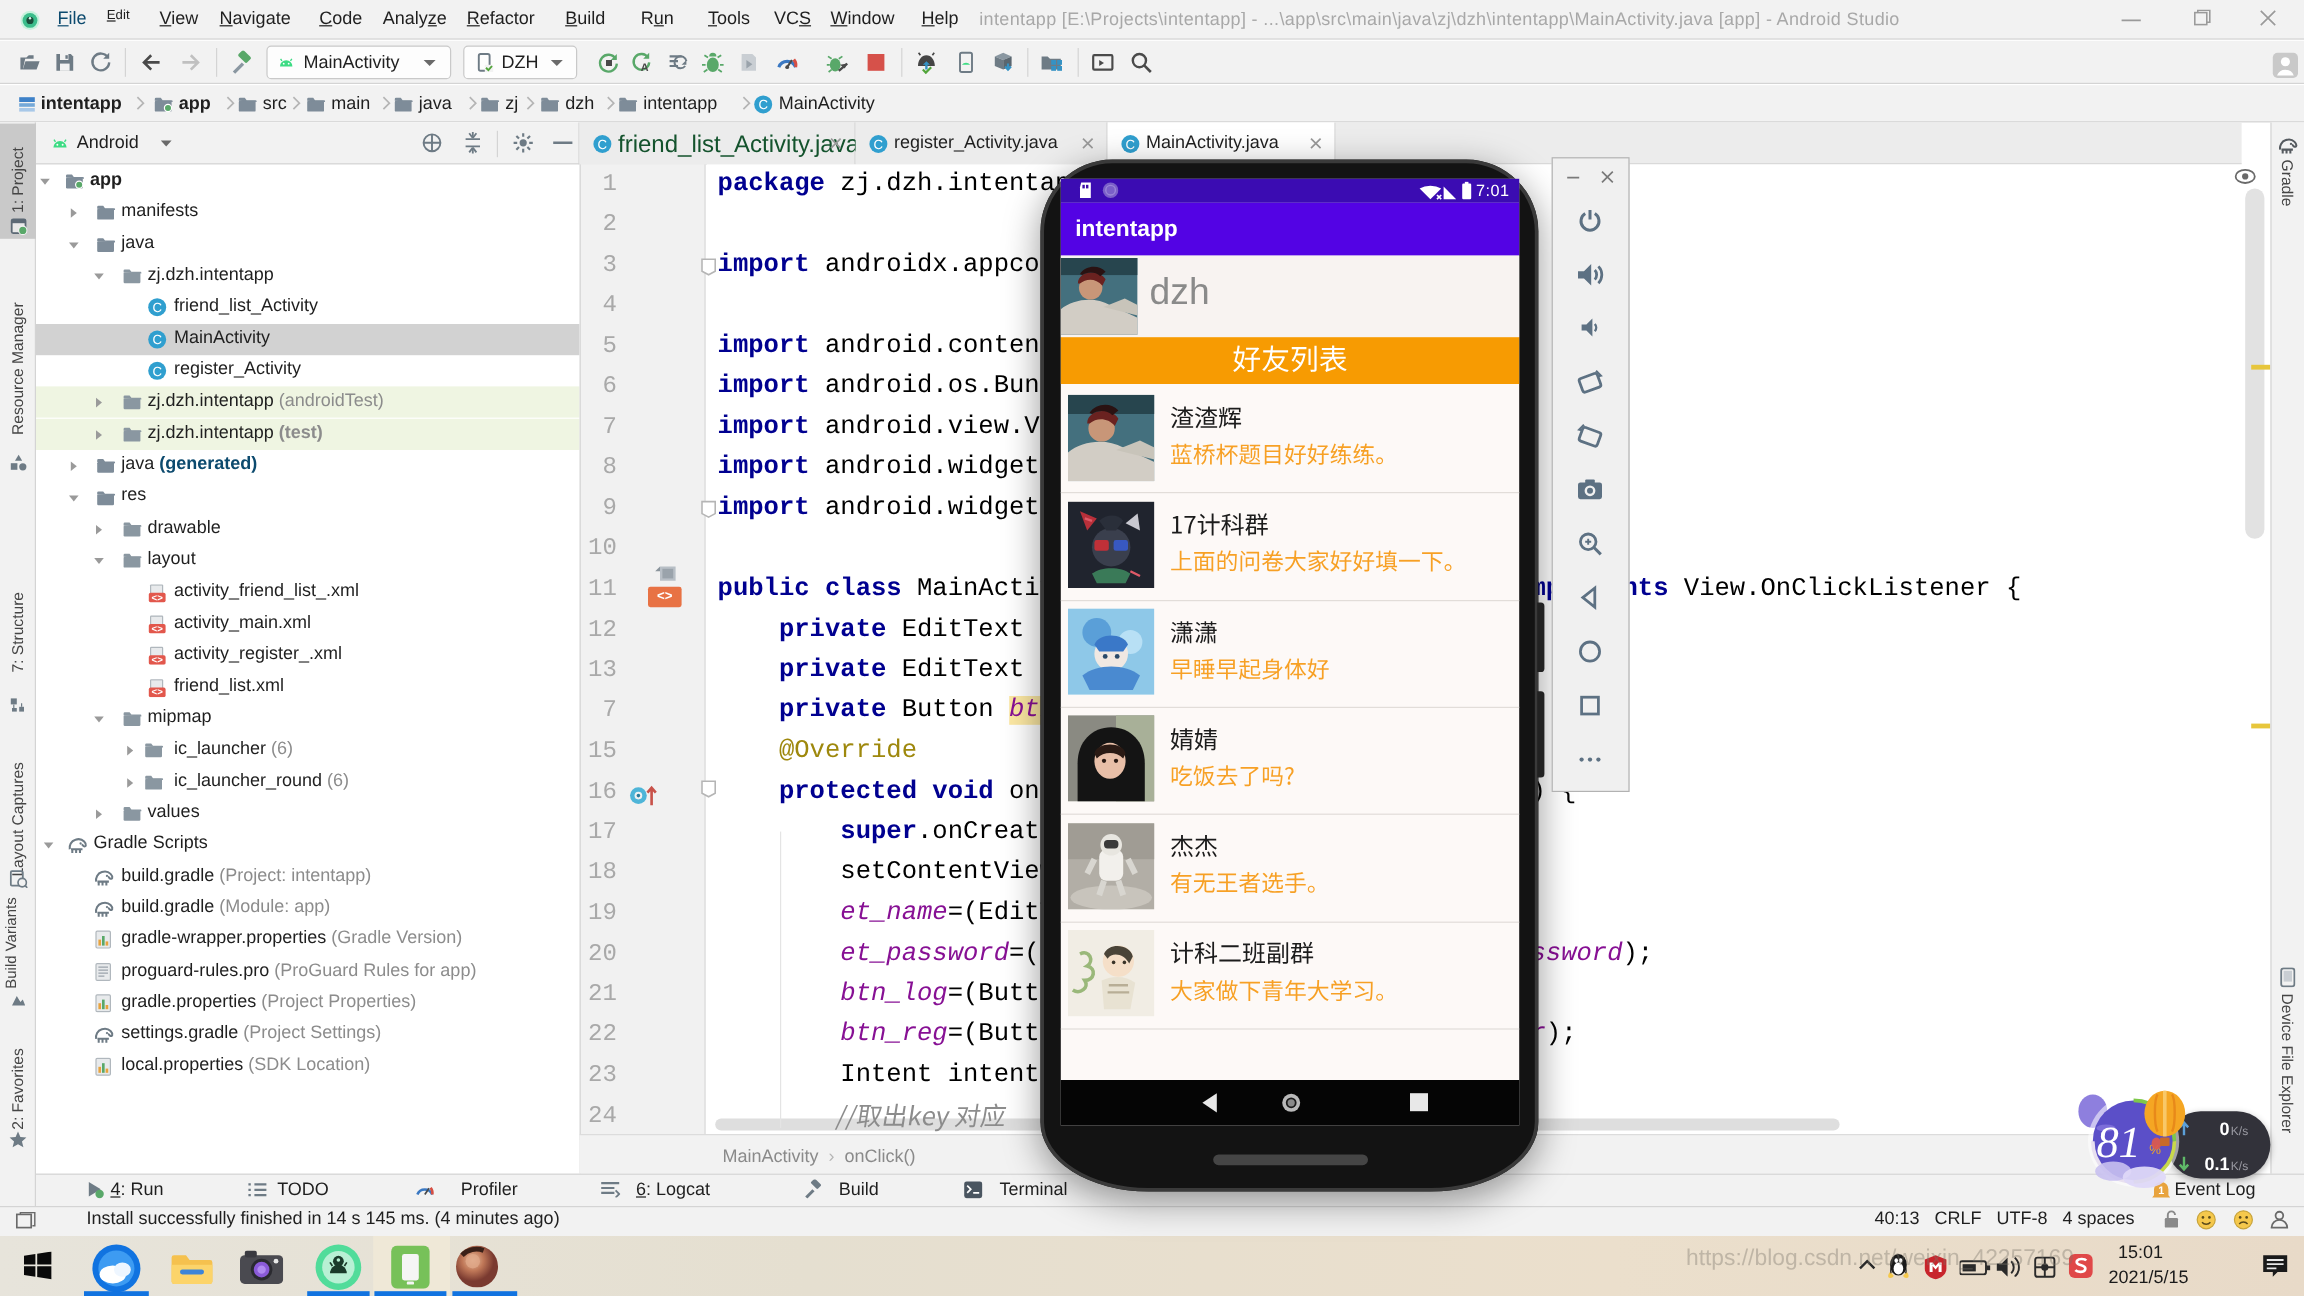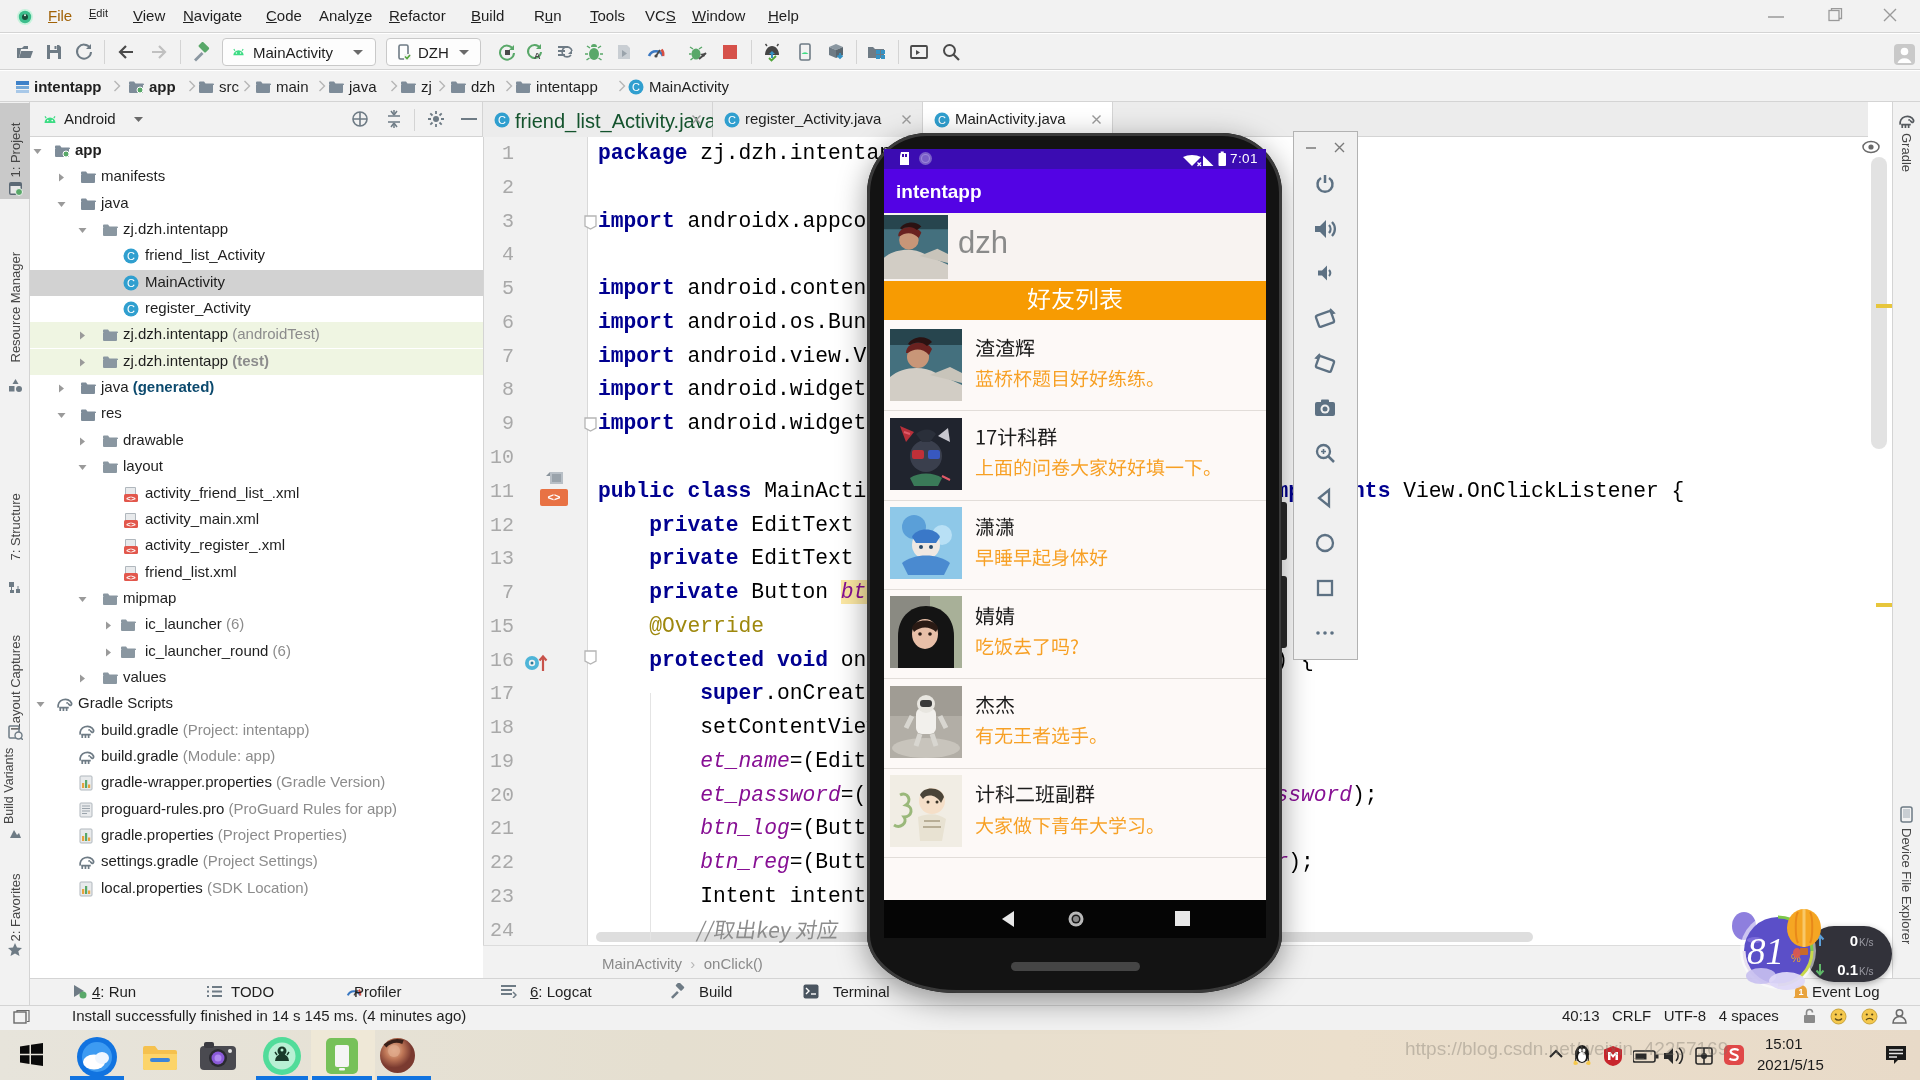--- a/index.html
+++ b/index.html
@@ -10,33 +10,34 @@
 .mono{font-family:"Liberation Mono",monospace}
 </style></head><body>
 <div id="root">
 <div class="abs bar" style="left:0;top:0;width:1920px;height:33px;border-bottom:1px solid #d4d4d4"></div>
 <svg class="abs" style="left:17px;top:9px" width="16" height="16">
       <circle cx="8" cy="8" r="8" fill="#c6f2dc"></circle>
       <circle cx="8" cy="8" r="6.2" fill="#3bbd8b"></circle>
       <circle cx="8" cy="8" r="3" fill="#1a4d3a"></circle>
       <circle cx="8" cy="6.2" r="1" fill="#e8f8f0"></circle>
     </svg>
-<div class="abs" style="left:48px;top:7px;font-size:15px;color:#a16207"><span style="text-decoration:underline">F</span>ile</div>
+<div class="abs" style="left:48px;top:7px;font-size:15px;color:#0c4a6e"><span style="text-decoration:underline">F</span>ile</div>
 <div class="abs" style="left:89px;top:7px;font-size:11px;color:#1f1f1f"><span style="text-decoration:underline">E</span>dit</div>
 <div class="abs" style="left:133px;top:7px;font-size:15px;color:#1f1f1f"><span style="text-decoration:underline">V</span>iew</div>
 <div class="abs" style="left:183px;top:7px;font-size:15px;color:#1f1f1f"><span style="text-decoration:underline">N</span>avigate</div>
 <div class="abs" style="left:266px;top:7px;font-size:15px;color:#1f1f1f"><span style="text-decoration:underline">C</span>ode</div>
 <div class="abs" style="left:319px;top:7px;font-size:15px;color:#1f1f1f">Analy<span style="text-decoration:underline">z</span>e</div>
 <div class="abs" style="left:389px;top:7px;font-size:15px;color:#1f1f1f"><span style="text-decoration:underline">R</span>efactor</div>
 <div class="abs" style="left:471px;top:7px;font-size:15px;color:#1f1f1f"><span style="text-decoration:underline">B</span>uild</div>
 <div class="abs" style="left:534px;top:7px;font-size:15px;color:#1f1f1f">R<span style="text-decoration:underline">u</span>n</div>
 <div class="abs" style="left:590px;top:7px;font-size:15px;color:#1f1f1f"><span style="text-decoration:underline">T</span>ools</div>
 <div class="abs" style="left:645px;top:7px;font-size:15px;color:#1f1f1f">VC<span style="text-decoration:underline">S</span></div>
 <div class="abs" style="left:692px;top:7px;font-size:15px;color:#1f1f1f"><span style="text-decoration:underline">W</span>indow</div>
 <div class="abs" style="left:768px;top:7px;font-size:15px;color:#1f1f1f"><span style="text-decoration:underline">H</span>elp</div>
+<div class="abs" style="left:816px;top:8px;font-size:15px;color:#a8a8a8;letter-spacing:.3px">intentapp [E:\Projects\intentapp] - ...\app\src\main\java\zj\dzh\intentapp\MainActivity.java [app] - Android Studio</div>
 <svg class="abs" style="left:1766px;top:8px" width="150" height="18">
 <path d="M2 9h16" stroke="#9a9a9a" stroke-width="1.5"></path>
 <rect x="63" y="2.5" width="10" height="10" fill="none" stroke="#9a9a9a" stroke-width="1.3"></rect>
       <path d="M65.5 2.5V0.5h10v10h-2.5" fill="none" stroke="#9a9a9a" stroke-width="1.3"></path>
 <path d="M118 1l12 12M130 1l-12 12" stroke="#9a9a9a" stroke-width="1.4"></path>
     </svg>
 <div class="abs bar" style="left:0;top:34px;width:1920px;height:36px;border-bottom:1px solid #d4d4d4"></div>
 <svg class="abs" style="left:15px;top:42px" width="20" height="20" viewBox="0 0 20 20">
       <path d="M2 16V6h5l2-2h4v3H6l-2 9z" fill="#6e7b85"></path>
       <path d="M4 16l2.2-7H18l-2.5 7z" fill="#6e7b85"></path>
@@ -654,21 +655,21 @@
 <div class="abs" style="left:92px;top:983px;font-size:15px;color:#1f1f1f;white-space:nowrap"><span style="text-decoration:underline">4</span>: Run</div>
 <svg class="abs" style="left:206px;top:985px" width="17" height="13">
       <path d="M1 2h2M1 6.5h2M1 11h2M6 2h10M6 6.5h10M6 11h10" stroke="#6e7b85" stroke-width="1.8"></path>
     </svg>
 <div class="abs" style="left:231px;top:983px;font-size:15px;color:#1f1f1f;white-space:nowrap">TODO</div>
 <svg class="abs" style="left:345px;top:984px" width="18" height="15" viewBox="0 0 20 17">
       <path d="M3 13a7.5 7.5 0 0 1 14 0" fill="none" stroke="#3a78c2" stroke-width="2.4"></path>
       <path d="M15.5 6.5A7.5 7.5 0 0 1 17 13" fill="none" stroke="#d64f43" stroke-width="2.4"></path>
       <path d="M10 13l4-6" stroke="#4a4a4a" stroke-width="1.6"></path>
     </svg>
-<div class="abs" style="left:354px;top:983px;font-size:15px;color:#1f1f1f;white-space:nowrap">Profiler</div>
+<div class="abs" style="left:384px;top:983px;font-size:15px;color:#1f1f1f;white-space:nowrap">Profiler</div>
 <svg class="abs" style="left:500px;top:984px" width="17" height="14">
       <path d="M1 2h15M1 6h11M1 10h11" stroke="#6e7b85" stroke-width="1.8"></path>
       <path d="M13 8l3 3-3 3" fill="none" stroke="#6e7b85" stroke-width="1.5"></path>
     </svg>
 <div class="abs" style="left:530px;top:983px;font-size:15px;color:#1f1f1f;white-space:nowrap"><span style="text-decoration:underline">6</span>: Logcat</div>
 <svg class="abs" style="left:669px;top:983px" width="17" height="16">
       <rect x="7" y="1" width="8" height="5" rx="1" transform="rotate(45 11 3.5)" fill="#6e7b85"></rect>
       <path d="M2 14l6-6 1.8 1.8-6 6z" fill="#6e7b85"></path>
     </svg>
 <div class="abs" style="left:699px;top:983px;font-size:15px;color:#1f1f1f;white-space:nowrap">Build</div>

